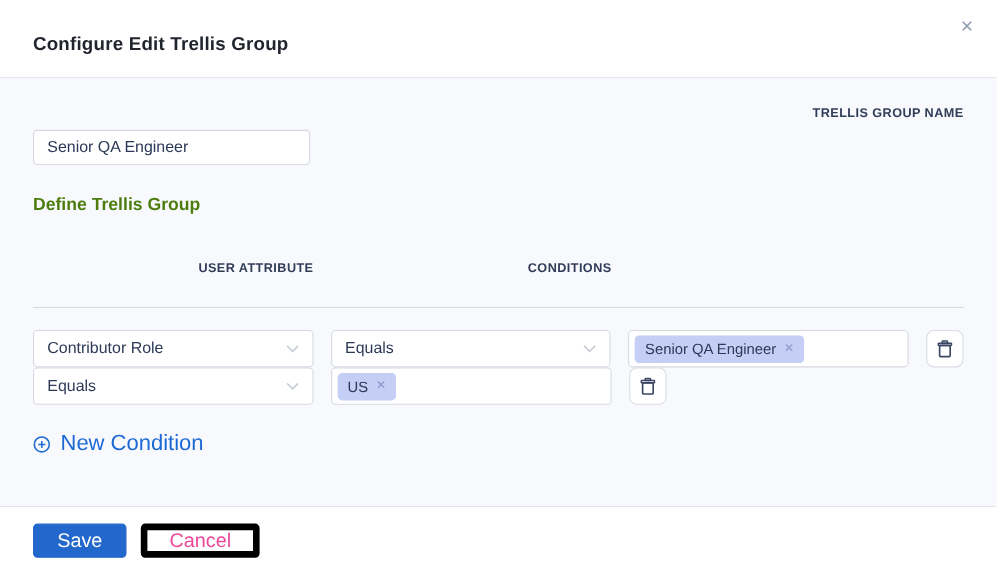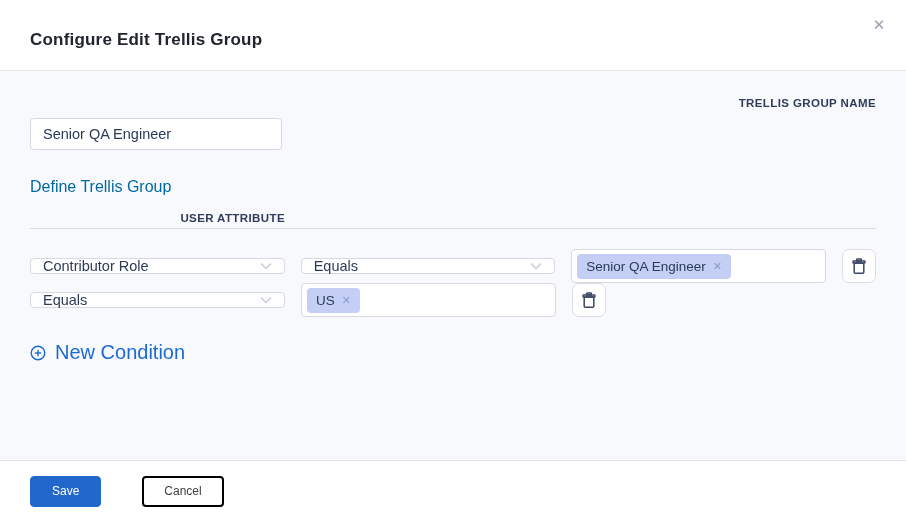--- a/index.html
+++ b/index.html
@@ -42,32 +42,32 @@
   .name-field { margin-bottom: 28px; }
   .name-field .field-label { display: block; margin-bottom: 9px; }
   .text-input {
     width: 252px; height: 32px;
     border: 1px solid #d6d9e0; border-radius: 4px;
     background: #ffffff; padding: 0 12px;
     font-size: 14.5px; color: #2c3a58;
     font-family: "Liberation Sans", sans-serif;
     outline: none;
   }
-  .section-title { font-size: 16px; font-weight: normal; color: #0369a1; margin-bottom: 16px; }
+  .section-title { font-size: 16px; font-weight: bold; color: #4d7c0f; margin-bottom: 42px; }
 
   .cond-header {
     display: flex; gap: 16px;
-    padding-bottom: 4px; border-bottom: 1px solid #d9dbe1;
+    padding-bottom: 29px; border-bottom: 1px solid #d9dbe1;
     margin-bottom: 20px;
   }
   .cond-header .col { width: 255px; }
 
   .condition-row { display: flex; gap: 16px; align-items: center; }
   .select-box {
-    width: 255px; height: 16px;
+    width: 255px; height: 34px;
     background: #ffffff; border: 1px solid #d6d9e0; border-radius: 4px;
     display: flex; align-items: center; justify-content: space-between;
     padding: 0 12px; font-size: 14.5px; color: #2c3a58; cursor: pointer;
   }
   .chevron { width: 12px; height: 8px; flex: 0 0 auto; }
   .value-box {
     width: 255px; height: 34px;
     background: #ffffff; border: 1px solid #d6d9e0; border-radius: 4px;
     display: flex; align-items: center; padding: 0 5px; gap: 4px; cursor: text;
   }
@@ -97,26 +97,26 @@
   }
 
   
   .modal-footer {
     flex: 0 0 60px;
     background: #ffffff;
     display: flex; align-items: center; gap: 13px;
     padding: 0 30px;
   }
   .btn {
-    height: 31px; border-radius: 4px; font-size: 12px; cursor: pointer;
+    height: 31px; border-radius: 4px; font-size: 18px; cursor: pointer;
     font-family: "Liberation Sans", sans-serif;
     display: inline-flex; align-items: center; justify-content: center;
   }
   .btn-primary { background: #2267cb; color: #ffffff; border: 1px solid #2267cb; padding: 0 21px; }
-  .btn-secondary { background: #ffffff; color: #404040; border: 2px solid #000000; padding: 0 20px; margin-left: 28px; }
+  .btn-secondary { background: #ffffff; color: #ec4899; border: 6px solid #000000; padding: 0 20px; }
 </style>
 </head>
 <body>
 
 <div class="modal">
 
   <div class="modal-header">
     <div class="modal-title">Configure Edit Trellis Group</div>
     <button class="close-btn">✕</button>
   </div>
@@ -125,20 +125,21 @@
 
     <div class="name-field">
       <label class="field-label">TRELLIS GROUP NAME</label>
       <input class="text-input" type="text" value="Senior QA Engineer" style="">
     </div>
 
     <div class="section-title">Define Trellis Group</div>
 
     <div class="cond-header">
       <div class="col col-label">USER ATTRIBUTE</div>
+      <div class="col col-label">CONDITIONS</div>
     </div>
 
     
     <div class="condition-row">
       <div class="select-box">
         <span>Contributor Role</span>
         <svg class="chevron" viewBox="0 0 12 8">
           <polyline points="1,1.5 6,6.5 11,1.5" fill="none" stroke="#c8ccd6" stroke-width="1.5"></polyline>
         </svg>
       </div>

